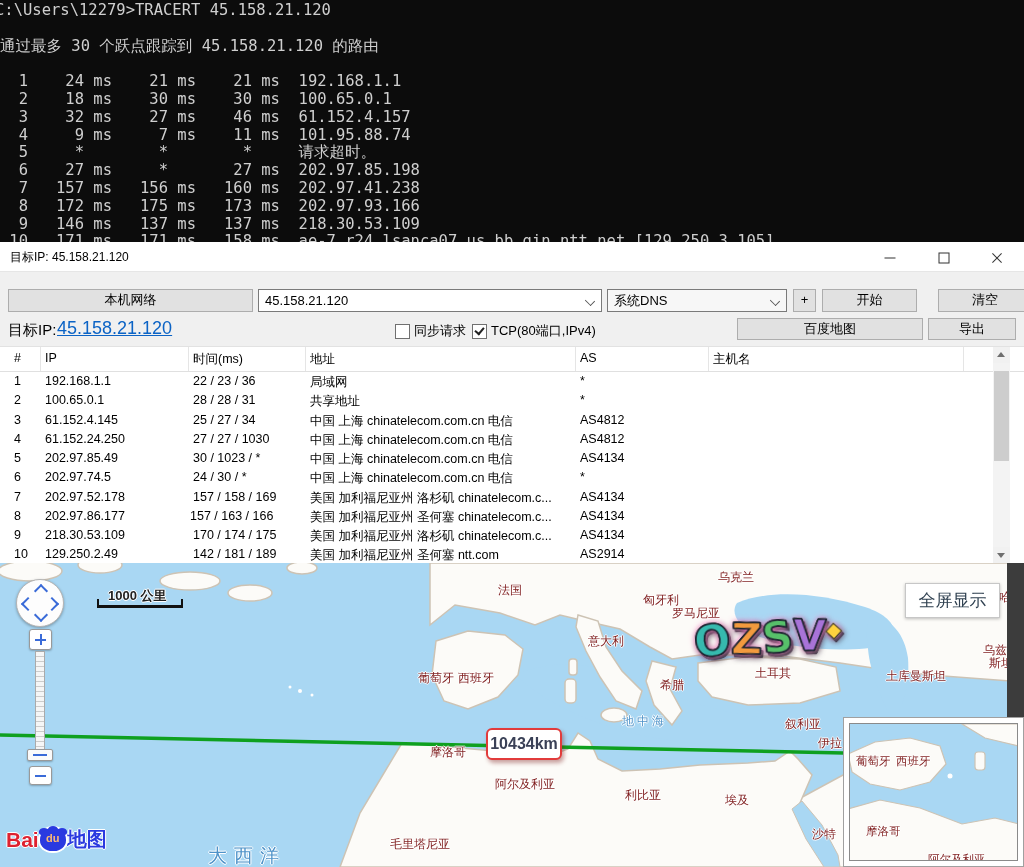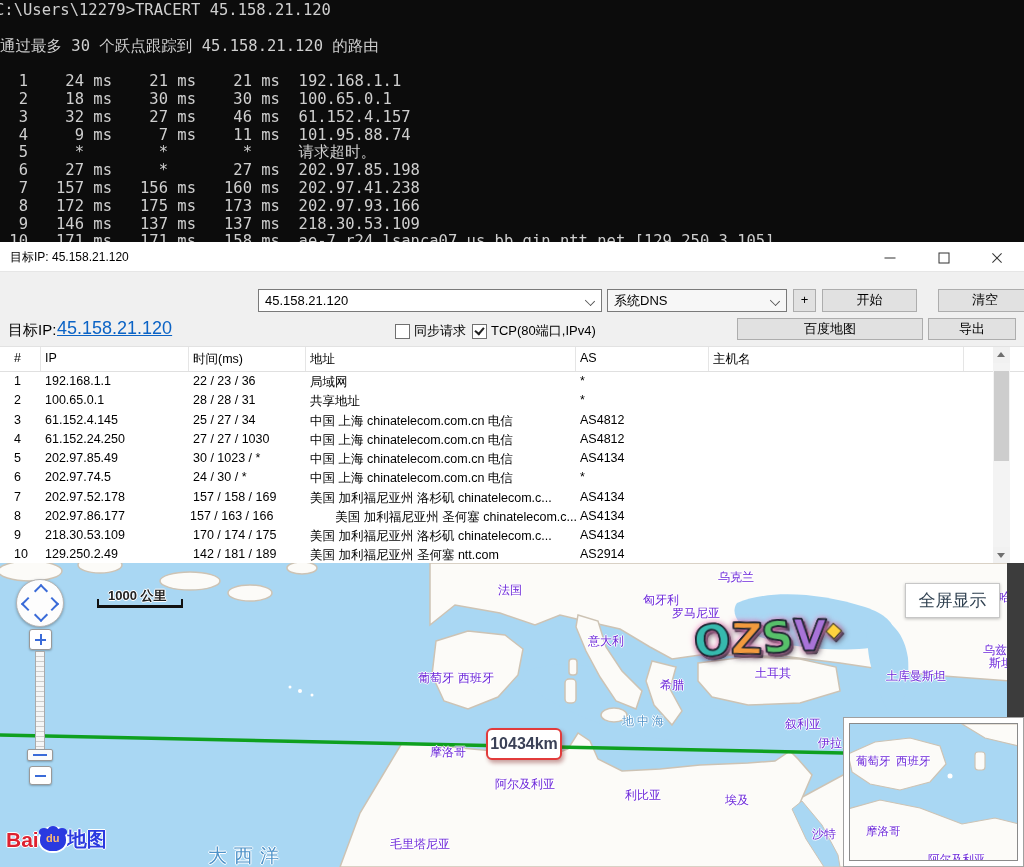--- a/index.html
+++ b/index.html
@@ -47,21 +47,21 @@
   .trow{position:absolute;left:0;width:1024px;height:19.25px;font-size:12.5px;color:#000;}
   .trow span{position:absolute;top:2px;white-space:nowrap;overflow:hidden;}
   .sbar{position:absolute;left:993px;top:0;width:17px;height:216px;background:#f3f3f3;}
   .sbar .ar{position:absolute;left:0;width:17px;height:16px;background:#f1f1f1;}
   .sbar .tri{position:absolute;left:4px;width:0;height:0;border-left:4.5px solid transparent;
     border-right:4.5px solid transparent;}
   .sbar .thumb{position:absolute;left:1px;top:24px;width:15px;height:90px;background:#cdcdcd;}
   
   .map{position:absolute;left:0;top:563px;width:1024px;height:304px;background:#a9d7f3;overflow:hidden;}
   .map svg{position:absolute;left:0;top:0;}
-  .maplabel{position:absolute;font-size:12px;color:#6d28d9;white-space:nowrap;
+  .maplabel{position:absolute;font-size:12px;color:#7f1d1d;white-space:nowrap;
     text-shadow:-1px 0 #fff,1px 0 #fff,0 -1px #fff,0 1px #fff;}
   .maplabel.sea{color:#4f93c9;}
   .fsbtn{position:absolute;left:905px;top:20px;width:95px;height:35px;background:#fff;
     border:1px solid #c7c7c7;box-shadow:0 1px 3px rgba(0,0,0,.25);box-sizing:border-box;
     font-size:17px;color:#2f4050;text-align:center;line-height:33px;}
   .scale-txt{position:absolute;left:108px;top:24px;font-size:13px;font-weight:bold;color:#222;
     text-shadow:-1px 0 #fff,1px 0 #fff,0 -1px #fff,0 1px #fff;}
   .scale-bar{position:absolute;left:97px;top:42px;width:86px;height:3px;background:#111;}
   .scale-bar:before,.scale-bar:after{content:"";position:absolute;top:-6px;width:2px;height:9px;background:#111;}
   .scale-bar:before{left:0;} .scale-bar:after{right:0;}
@@ -135,20 +135,21 @@
   <div class="winbtn" style="left:921px;">
       <span class="g g-max"></span>
     </div>
   <div class="winbtn" style="left:974px;">
       <span class="g g-x1"></span>
       <span class="g g-x2"></span>
     </div>
 </div>
 
 <div class="toolbar">
+  <div class="btn" style="left:8px;top:17px;width:245px;">本机网络</div>
   <div class="combo" style="left:258px;top:17px;width:344px;"><span>45.158.21.120</span><span class="arr"></span></div>
   <div class="combo" style="left:607px;top:17px;width:180px;background:#f7f7f7;"><span>系统DNS</span><span class="arr"></span></div>
   <div class="btn" style="left:793px;top:17px;width:23px;">+</div>
   <div class="btn" style="left:822px;top:17px;width:95px;">开始</div>
   <div class="btn" style="left:922px;top:17px;width:94px;margin-left:16px;">清空</div>
 </div>
 <span class="target-label">目标IP:</span>
 <a class="target-link">45.158.21.120</a>
 <div class="chk" style="left:395px;top:322px;">
   <span class="box"></span>
@@ -232,21 +233,21 @@
         <span style="left: 45px; width: 145px;">202.97.52.178</span>
         <span style="left: 193px; width: 114px;">157 / 158 / 169</span>
         <span style="left: 310px; width: 267px;">美国 加利福尼亚州 洛杉矶 chinatelecom.c...</span>
         <span style="left: 580px; width: 130px;">AS4134</span>
         <span style="left: 713px; width: 255px;"></span>
       </div>
       <div class="trow" style="top: 134.75px;">
         <span style="left: 14px; width: 28px;">8</span>
         <span style="left: 45px; width: 145px;">202.97.86.177</span>
         <span style="left: 190px; width: 114px;">157 / 163 / 166</span>
-        <span style="left: 310px; width: 267px; text-align: right;">美国 加利福尼亚州 圣何塞 chinatelecom.c...</span>
+        <span style="left: 310px; width: 267px;">美国 加利福尼亚州 圣何塞 chinatelecom.c...</span>
         <span style="left: 580px; width: 130px;">AS4134</span>
         <span style="left: 713px; width: 255px;"></span>
       </div>
       <div class="trow" style="top: 154px;">
         <span style="left: 14px; width: 28px;">9</span>
         <span style="left: 45px; width: 145px;">218.30.53.109</span>
         <span style="left: 193px; width: 114px;">170 / 174 / 175</span>
         <span style="left: 310px; width: 267px;">美国 加利福尼亚州 洛杉矶 chinatelecom.c...</span>
         <span style="left: 580px; width: 130px;">AS4134</span>
         <span style="left: 713px; width: 255px;"></span>

